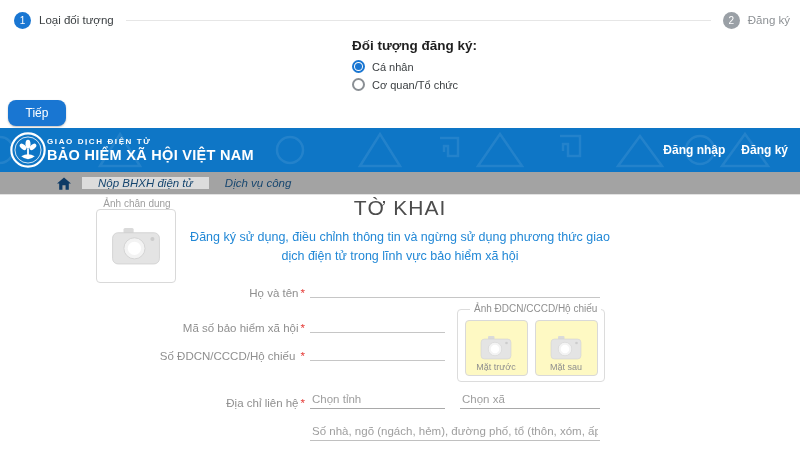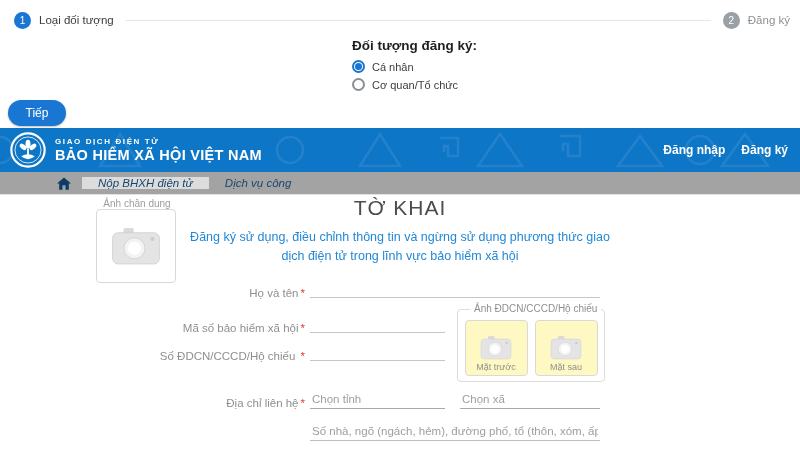--- a/index.html
+++ b/index.html
@@ -24,29 +24,29 @@
   .reg-title { font-size:13.5px; font-weight:bold; color:#1f1f1f; margin-bottom:7px; }
   .radio-row { display:flex; align-items:center; margin-top:5px; cursor:pointer; }
   .radio-outer { width:13px; height:13px; border-radius:50%; border:2px solid #8a8f94;
     display:flex; align-items:center; justify-content:center; background:#fff; }
   .radio-row.selected .radio-outer { border-color:#1976d2; }
   .radio-dot { width:7px; height:7px; border-radius:50%; background:transparent; }
   .radio-row.selected .radio-dot { background:#1976d2; }
   .radio-label { margin-left:7px; font-size:11px; color:#3c4043; }
 
   .next-btn { position:absolute; left:8px; top:100px; width:58px; height:26px;
-    background:#1976d2; color:#fff; border:none; border-radius:13px; font-size:12px;
+    background:#1976d2; color:#fff; border:none; border-radius:8px; font-size:12px;
     font-family:inherit; cursor:pointer; box-shadow:0 1px 2px rgba(0,0,0,.25); }
 
   
   .site-header { position:absolute; top:128px; left:0; width:800px; height:44px;
     background:#0e76c6; overflow:hidden; }
   .header-pattern { position:absolute; top:0; left:0; }
   .brand { position:absolute; left:10px; top:4px; display:flex; align-items:center; cursor:pointer; }
-  .brand-text { margin-left:9px; color:#fff; }
+  .brand-text { margin-left:1px; color:#fff; }
   .brand-l1 { font-size:8px; font-weight:bold; letter-spacing:1.6px; line-height:10px; }
   .brand-l2 { font-size:14.5px; font-weight:bold; letter-spacing:.3px; line-height:17px; }
   .header-links { position:absolute; right:12px; top:0; height:44px;
     display:flex; align-items:center; gap:16px; }
   .header-link { color:#fff; font-size:12px; font-weight:600; cursor:pointer; }
 
   
   .nav { position:absolute; top:172px; left:0; width:800px; height:23px;
     background:#a3a3a3; border-bottom:1px solid #e2e2e2; display:flex;
     align-items:center; padding-left:46px;font-style:italic; }

